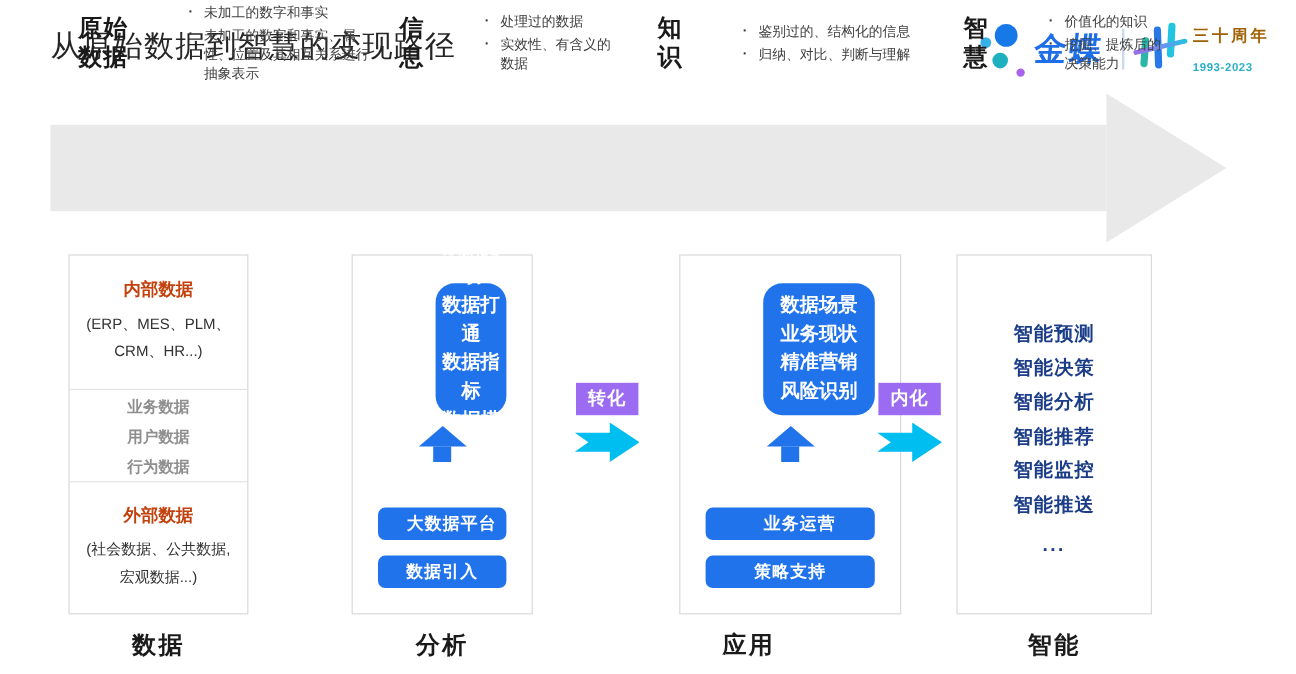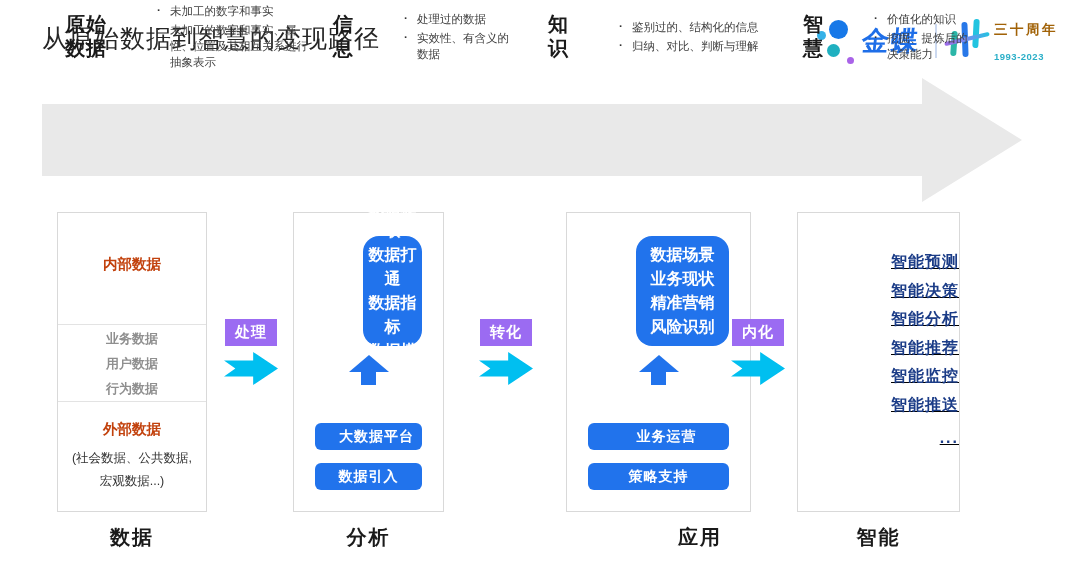--- a/index.html
+++ b/index.html
@@ -100,21 +100,21 @@
   .up-arrow .stem { width:15px; height:13px; background:#2173ec; margin:0 auto; }
   .pill-btn {
     position:absolute; left:21px; right:21px; height:27px; border-radius:6px;
     background:#2173ec; color:#fff; font-size:14px; font-weight:bold;
     display:flex; align-items:center; justify-content:center; letter-spacing:1px;
   }
   .pill-btn.b1 { top:210px;padding-left:16px; }
   .pill-btn.b2 { top:250px; }
 
   
-  .smart-list { position:absolute; top:35px; left:0; right:0; text-align:right;text-decoration:underline; }
+  .smart-list { position:absolute; top:52px; left:0; right:0; text-align:center; }
   .smart-item { font-size:16px; font-weight:bold; color:#1b3c87; line-height:28.5px; letter-spacing:1px; }
   .smart-item.ellipsis { margin-top:5px; letter-spacing:2px; }
 
   
   .connector { position:absolute; top:319px; width:58px; }
   #conn-1 { left:222px; }
   #conn-2 { left:477px; }
   #conn-3 { left:729px; }
   .conn-badge {
     margin:0 3px; height:27px; background:#9b6bf2; color:#fff;
@@ -126,21 +126,21 @@
     clip-path:polygon(0% 26%, 54% 26%, 54% 0%, 100% 50%, 54% 100%, 54% 74%, 0% 74%, 21% 50%);
   }
 
   
   .bottom-label {
     position:absolute; top:524px; text-align:center;
     font-size:20px; font-weight:bold; color:#1a1a1a; letter-spacing:2px;
   }
   #blabel-1 { left:57px;  width:150px; }
   #blabel-2 { left:293px; width:151px; }
-  #blabel-3 { left:566px; width:156px;text-align:right; }
+  #blabel-3 { left:546px; width:156px; }
   #blabel-4 { left:797px; width:163px; }
 </style>
 </head>
 <body>
 
 <div class="canvas">
 
   <div class="page-title">从原始数据到智慧的变现路径</div>
 
   <div class="logo">
@@ -196,36 +196,33 @@
 慧</div>
     <ul class="stage-bullets">
       <li><span class="bdot">·</span><span>价值化的知识</span></li>
       <li><span class="bdot">·</span><span>挖掘、提炼后的决策能力</span></li>
     </ul>
   </div>
 
   <div class="col-box" id="col-data">
     <div class="c1-sec c1-sec1">
       <div class="c1-title">内部数据</div>
+      <div class="c1-sub">(ERP、MES、PLM、CRM、HR...)</div>
     </div>
     <div class="c1-sec c1-sec2">
       <div class="c1-mid">业务数据</div>
       <div class="c1-mid">用户数据</div>
       <div class="c1-mid">行为数据</div>
     </div>
     <div class="c1-sec c1-sec3">
       <div class="c1-title">外部数据</div>
       <div class="c1-sub">(社会数据、公共数据, 宏观数据...)</div>
     </div>
   </div>
 
-  <div class="connector" id="conn-1">
-    <div class="conn-badge">处理</div>
-    <div class="conn-arrow"></div>
-  </div>
 
   <div class="col-box" id="col-analysis">
     <div class="bigbox">
       <div>数据提取</div>
       <div>数据打通</div>
       <div>数据指标</div>
       <div>数据模型</div>
     </div>
     <div class="up-arrow">
       <div class="head"></div>

